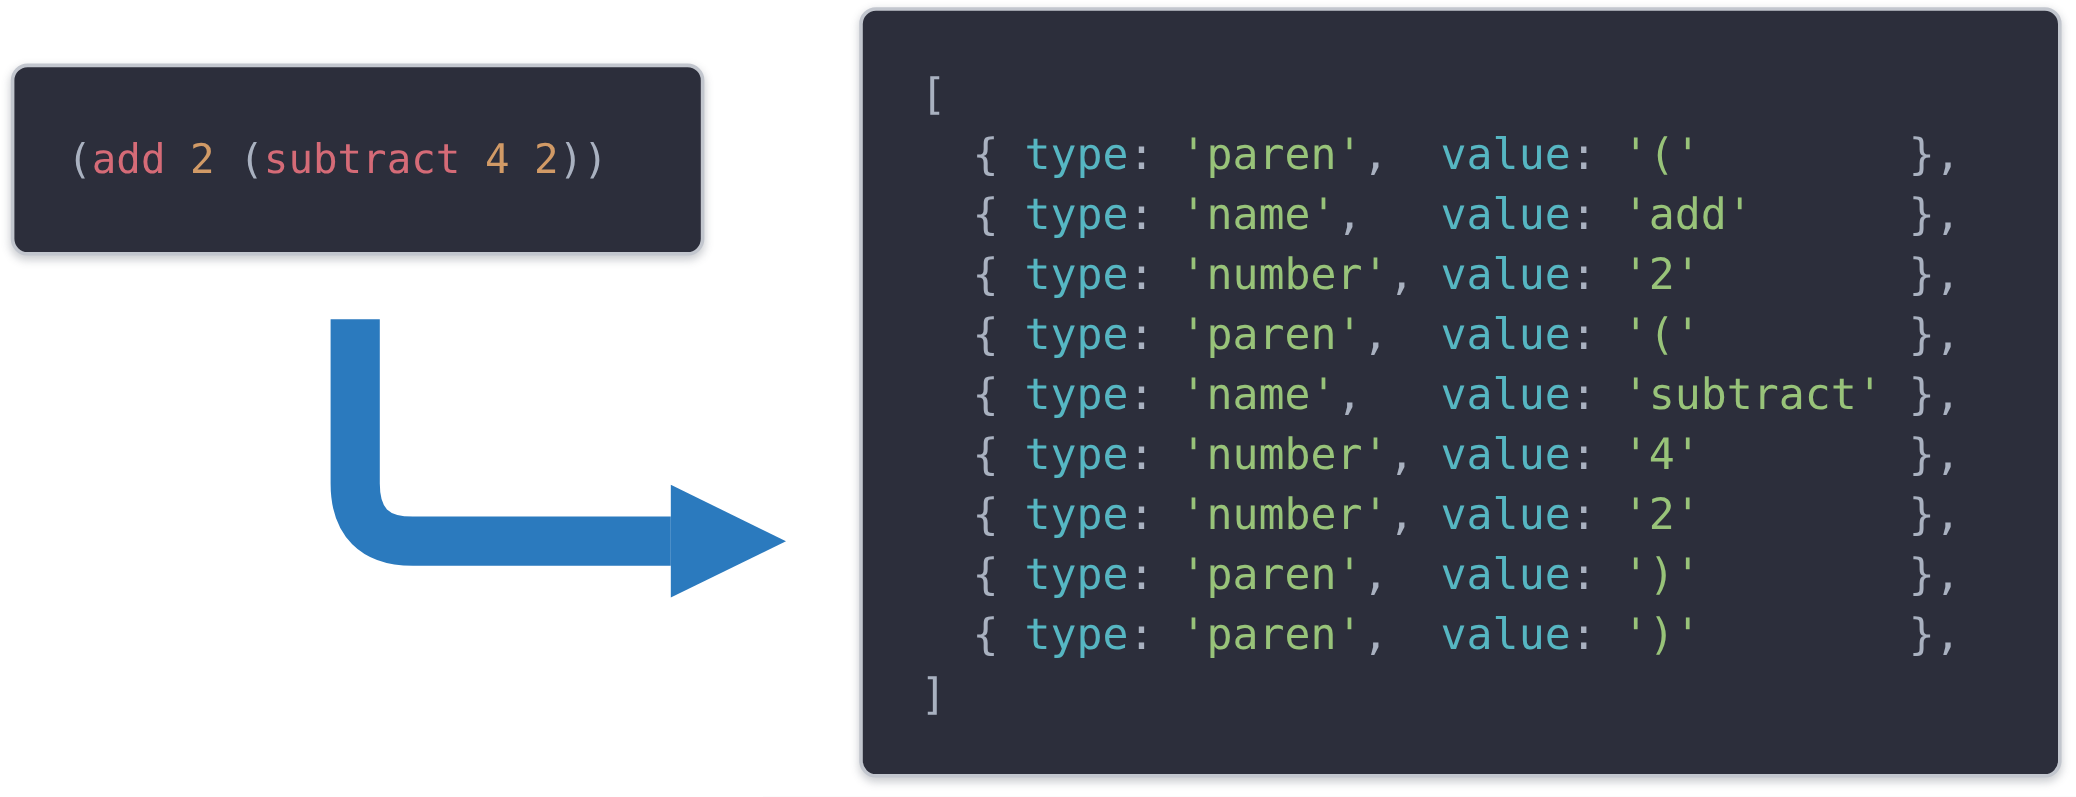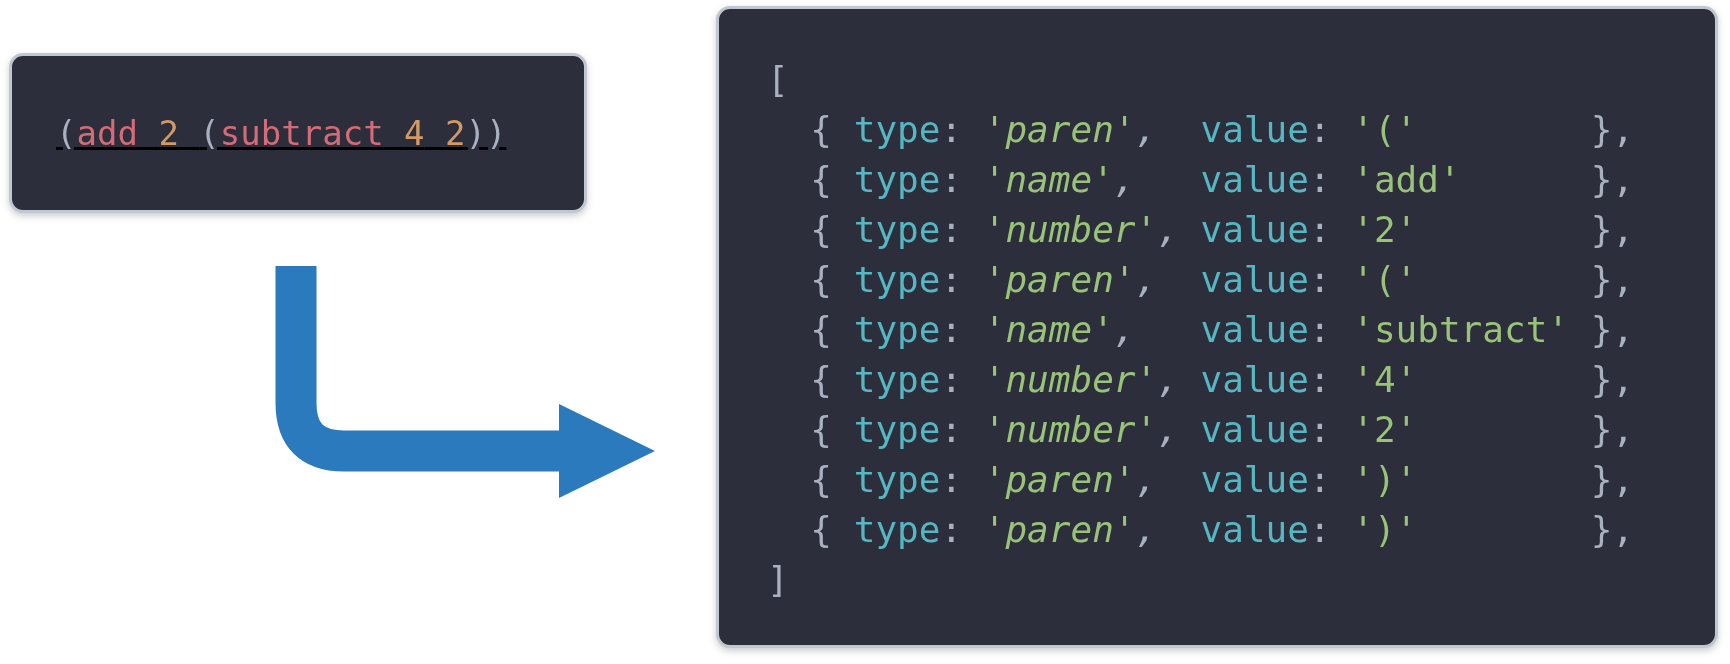--- a/index.html
+++ b/index.html
@@ -29,21 +29,20 @@
     width: 578px;
     height: 160px;
     display: flex;
     align-items: center;
   }
 
   .source-card .code-line {
     padding-left: 44px;
     font-size: 34px;
     white-space: pre;
-    text-decoration: underline;
   }
 
   .tokens-card {
     left: 716px;
     top: 6px;
     width: 1002px;
     height: 642px;
     padding: 46px 0 0 48px;
   }
 
@@ -57,21 +56,21 @@
 
   .punct { color: var(--c-punct, #a9b1c0); }
   .key   { color: var(--c-key, #56b6c2); }
   .str   { color: var(--c-string, #98c379); }
 
   .seg-punct   { color: var(--c-punct, #a9b1c0); }
   .seg-fn_name { color: var(--c-fn_name, #d56b77); }
   .seg-number  { color: var(--c-number, #d19a66); }
 
   .col { display: inline-block; white-space: pre; }
-  .col-type  { width: 10ch; font-style: italic; }
+  .col-type  { width: 10ch; }
   .col-value { width: 11ch; }
 
   .arrow-svg {
     position: absolute;
     left: 0; top: 0;
     width: 1730px;
     height: 664px;
     pointer-events: none;
   }
   .arrow-stroke { stroke: var(--c-arrow, #2b7abe); fill: none; }

